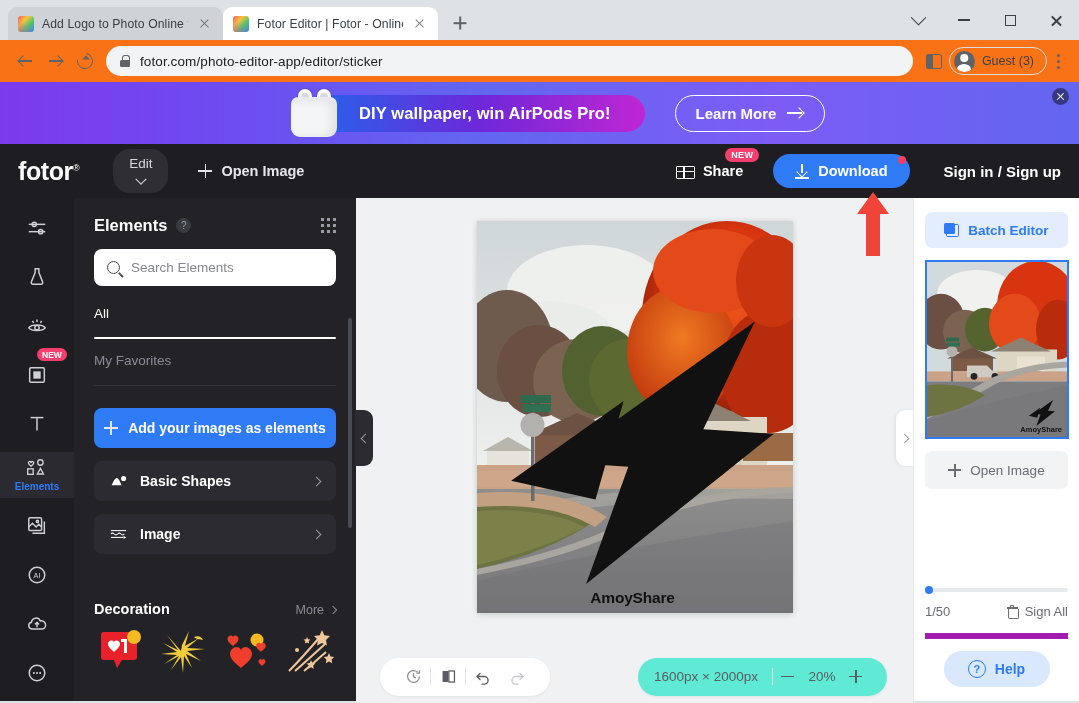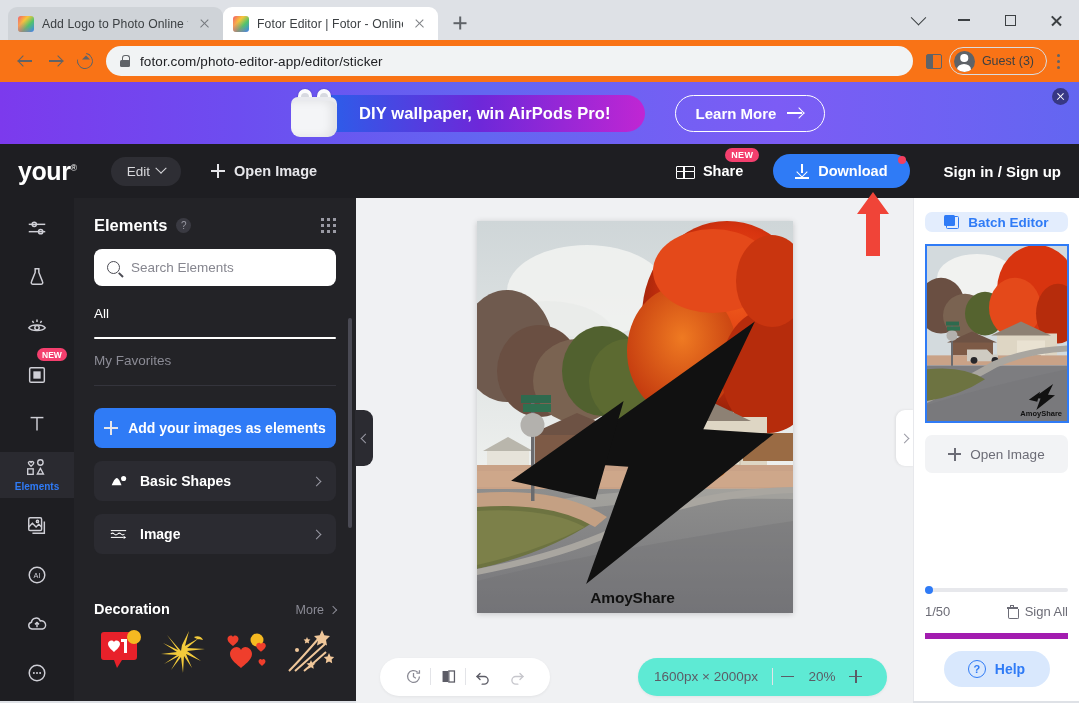--- a/index.html
+++ b/index.html
@@ -159,21 +159,21 @@
 
   
   .fheader {
     height: 54px; background: #1e1e22; display:flex; align-items:center;
     padding: 0 18px; gap: 0; position: relative;
   }
   .logo { font-size: 25px; font-weight: 700; color:#fff; letter-spacing:-.4px; position:relative; padding-right:10px;}
   .logo sup { font-size: 9px; vertical-align: super; font-weight:400;}
   .editbtn {
     margin-left: 24px; background:#2e2e34; color:#d8d8dc; border-radius:17px;
-    padding: 7px 16px; font-size: 13.5px; display:flex; align-items:center; gap:7px;
+    padding: 7px 16px; font-size: 13.5px; display:flex; align-items:center; gap:7px;flex-direction:column;
   }
   .cdown { width:8px; height:8px; border-right:1.6px solid #d8d8dc; border-bottom:1.6px solid #d8d8dc; transform: rotate(45deg) translate(-2px,-2px);}
   .openimg {
     margin-left: 30px; color:#e6e6ea; font-size:14.5px; font-weight:700;
     display:flex; align-items:center; gap:9px;
   }
   .plus-w { width:14px; height:14px; position:relative; }
   .plus-w::before{content:""; position:absolute; left:0; top:6.2px; width:14px; height:1.7px; background:#e6e6ea;}
   .plus-w::after{content:""; position:absolute; left:6.2px; top:0; width:1.7px; height:14px; background:#e6e6ea;}
   .hspacer { flex: 1; }
@@ -281,21 +281,21 @@
     box-shadow: -1px 0 3px rgba(0,0,0,.08);
   }
   .cl-chev { width:7px; height:7px; border-left:1.7px solid #9a9aa4; border-bottom:1.7px solid #9a9aa4; transform:rotate(45deg); margin-left:2px;}
   .cr-chev { width:7px; height:7px; border-right:1.7px solid #9a9aa4; border-top:1.7px solid #9a9aa4; transform:rotate(45deg); margin-right:2px;}
 
   .redarrow { position:absolute; left: 856px; top: 192px; width: 34px; height: 64px;}
 
   
   .rpanel { width: 166px; background:#fff; flex:none; display:flex; flex-direction:column; padding: 14px 11px 0 11px; position:relative; border-left:1px solid #e7e8ec;}
   .batchbtn {
-    height:20px; background:#e3edfd; border-radius:7px; color:#2f7bf6;
+    height:36px; background:#e3edfd; border-radius:7px; color:#2f7bf6;
     font-size:13.5px; font-weight:700; display:flex; align-items:center; justify-content:center; gap:9px;
   }
   .batch-ic { width:15px; height:14px; position:relative; flex:none;}
   .batch-ic::before{content:""; position:absolute; left:0; top:0; width:11px; height:11px; background:#2f7bf6; border-radius:1.5px;}
   .batch-ic::after{content:""; position:absolute; right:0; bottom:0; width:11px; height:11px; border:1.5px solid #2f7bf6; border-radius:1.5px;}
   .thumbcard { margin-top: 12px; width: 144px; height: 179px; border: 2.5px solid #2f7bf6; position:relative; overflow:hidden;}
   .thumbcard svg { display:block; width:100%; height:100%;}
   .thumb-amoy { position:absolute; right:5px; bottom:3px; display:flex; flex-direction:column; align-items:center;}
   .thumb-amoy .m { width: 30px; height: 28px;}
   .thumb-amoy .t { font-size:7.5px; font-weight:700; color:#111; margin-top:-2px;}
@@ -422,21 +422,21 @@
         <span class="lm-arrow"></span>
       </span>
     </div>
     <div class="promo-close">
         <span></span>
       </div>
   </div>
 
   <div class="fheader">
     <div class="logo">
-      <span>your</span><sup>®</sup>
+      <span>fotor</span><sup>®</sup>
     </div>
     <div class="editbtn">
       <span>Edit</span>
       <span class="cdown"></span>
     </div>
     <div class="openimg">
       <span class="plus-w"></span>
       <span>Open Image</span>
     </div>
     <div class="hspacer"></div>

